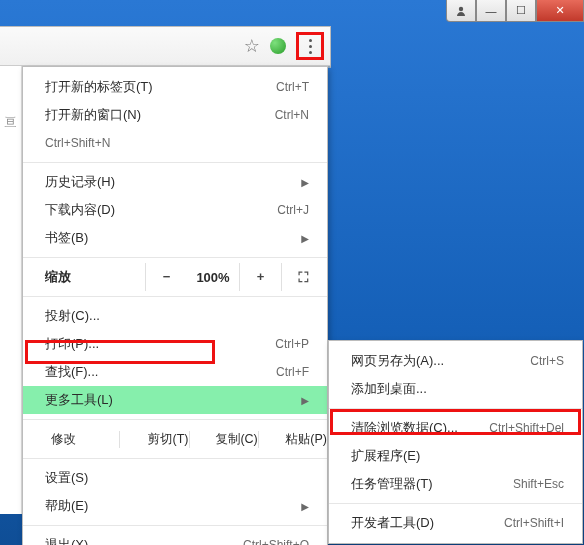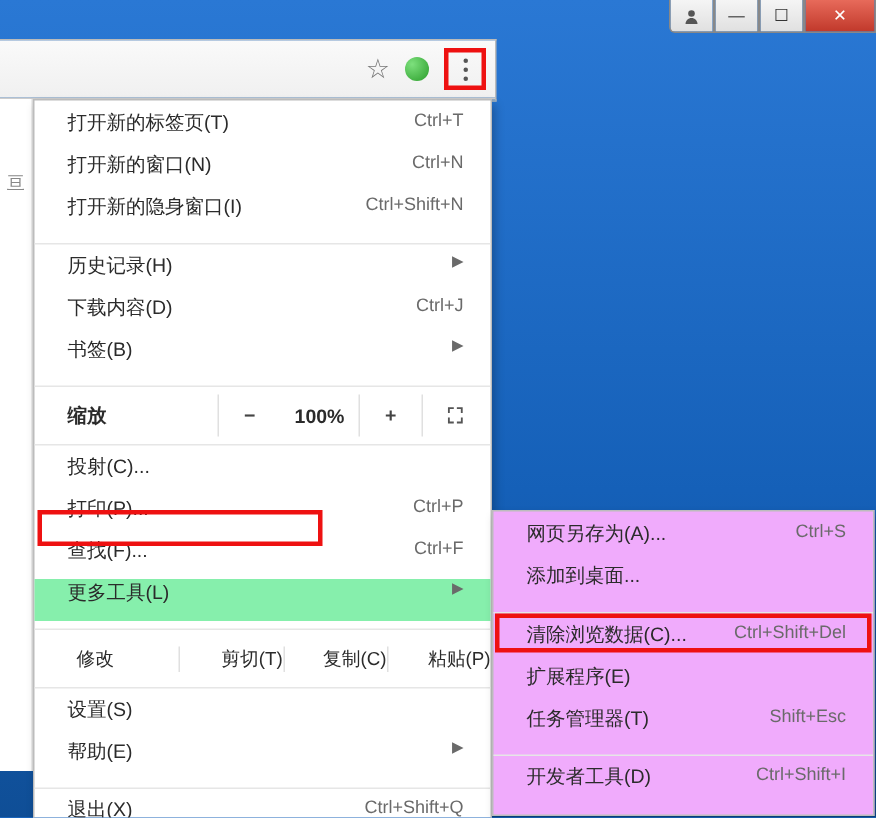--- a/index.html
+++ b/index.html
@@ -13,36 +13,36 @@
 .wc-max { width: 30px; }
 .browser-shell { position: absolute; top: 26px; left: 0; width: 331px; background: #fff; border-top: 1px solid #bbb; border-right: 1px solid #bbb; border-bottom: 2px solid #8fa8c1; }
 .toolbar { height: 39px; background: linear-gradient(#fafafa, #f0f0f0); border-bottom: 1px solid #ccc; display: flex; align-items: center; justify-content: flex-end; padding-right: 6px; gap: 10px; }
 .star { font-size: 18px; color: #777; }
 .globe { width: 16px; height: 16px; border-radius: 50%; background: radial-gradient(circle at 30% 30%, #7de07d, #2a9d2a); position: relative; }
 .kebab-wrap { width: 28px; height: 28px; border: 3px solid #e11; display: flex; align-items: center; justify-content: center; }
 .kebab { font-size: 18px; color: #555; letter-spacing: 0; line-height: 4px; display:flex; flex-direction:column; gap:3px;}
 .kebab span{width:3px;height:3px;background:#555;border-radius:50%;}
 .brand-left { position: absolute; top: 66px; left: 0; width: 22px; height: 448px; background: #fff; border-right: 1px solid #ddd; display:flex; align-items:flex-start; justify-content:center; padding-top:48px; font-size:12px; color:#888;}
 .menu { position: absolute; top: 66px; left: 22px; width: 306px; background: #fff; border: 1px solid #bcbcbc; box-shadow: 2px 3px 6px rgba(0,0,0,.25); padding: 6px 0; font-size: 13px; color: #2b2b2b; }
-.menu-row { display: flex; align-items: flex-start; height: 28px; padding: 0 18px 0 22px; justify-content: space-between; position: relative; }
+.menu-row { display: flex; align-items: center; height: 28px; padding: 0 18px 0 22px; justify-content: space-between; position: relative; }
 .menu-row .label { flex: 1; }
 .menu-row .accel { color: #6a6a6a; font-size: 12px; }
 .menu-row .arrow { color: #6a6a6a; font-size: 10px; margin-left: 6px; }
 .menu-sep { height: 1px; background: #e6e6e6; margin: 5px 0; }
 .zoom-row { display: flex; align-items: center; height: 28px; padding: 0 0 0 22px; font-weight: bold; }
 .zoom-label { width: 100px; }
 .zoom-btn { width: 42px; text-align: center; color: #444; border-left: 1px solid #e0e0e0; height: 28px; line-height: 28px; }
 .zoom-val { width: 52px; text-align: center; }
 .zoom-full { width: 44px; text-align: center; font-size: 14px; color: #555; border-left: 1px solid #e0e0e0; height:28px; line-height:28px;}
 .edit-row { display: flex; height: 28px; align-items: center; }
 .edit-cell { flex: 1; text-align: right; border-right: 1px solid #e0e0e0; font-size: 12.5px; }
 .edit-cell:first-child { text-align: left; padding-left: 28px; }
 .edit-cell:last-child { border-right: none; }
 .hl-more { position: absolute; left: 25px; top: 340px; width: 190px; height: 24px; border: 3px solid #e11; pointer-events: none; }
-.submenu { position: absolute; top: 340px; left: 328px; width: 255px; background: #f0abfc; border: 1px solid #bcbcbc; box-shadow: 2px 3px 6px rgba(0,0,0,.25); padding: 6px 0; font-size: 13px; color: #2b2b2b; }
+.submenu { position: absolute; top: 340px; left: 328px; width: 255px; background: #ffffff; border: 1px solid #bcbcbc; box-shadow: 2px 3px 6px rgba(0,0,0,.25); padding: 6px 0; font-size: 13px; color: #2b2b2b; }
 .hl-clear { position: absolute; left: 330px; top: 409px; width: 251px; height: 26px; border: 3px solid #e11; pointer-events: none; }
 .row-hl { background: #86efac; }
 </style>
 </head>
 <body>
 
 <div class="desktop"></div>
 
 <div class="window-controls">
   <div class="wc-btn wc-account">
@@ -75,21 +75,20 @@
 <div class="menu">
   <div class="menu-row">
     <span class="label">打开新的标签页(T)</span>
     <span class="accel">Ctrl+T</span>
   </div>
   <div class="menu-row">
     <span class="label">打开新的窗口(N)</span>
     <span class="accel">Ctrl+N</span>
   </div>
   <div class="menu-row">
-    <span class="label">打开新的隐身窗口(I)</span>
     <span class="accel">Ctrl+Shift+N</span>
   </div>
   <div class="menu-sep"></div>
   <div class="menu-row">
     <span class="label">历史记录(H)</span>
     <span class="arrow">▶</span>
   </div>
   <div class="menu-row">
     <span class="label">下载内容(D)</span>
     <span class="accel">Ctrl+J</span>

